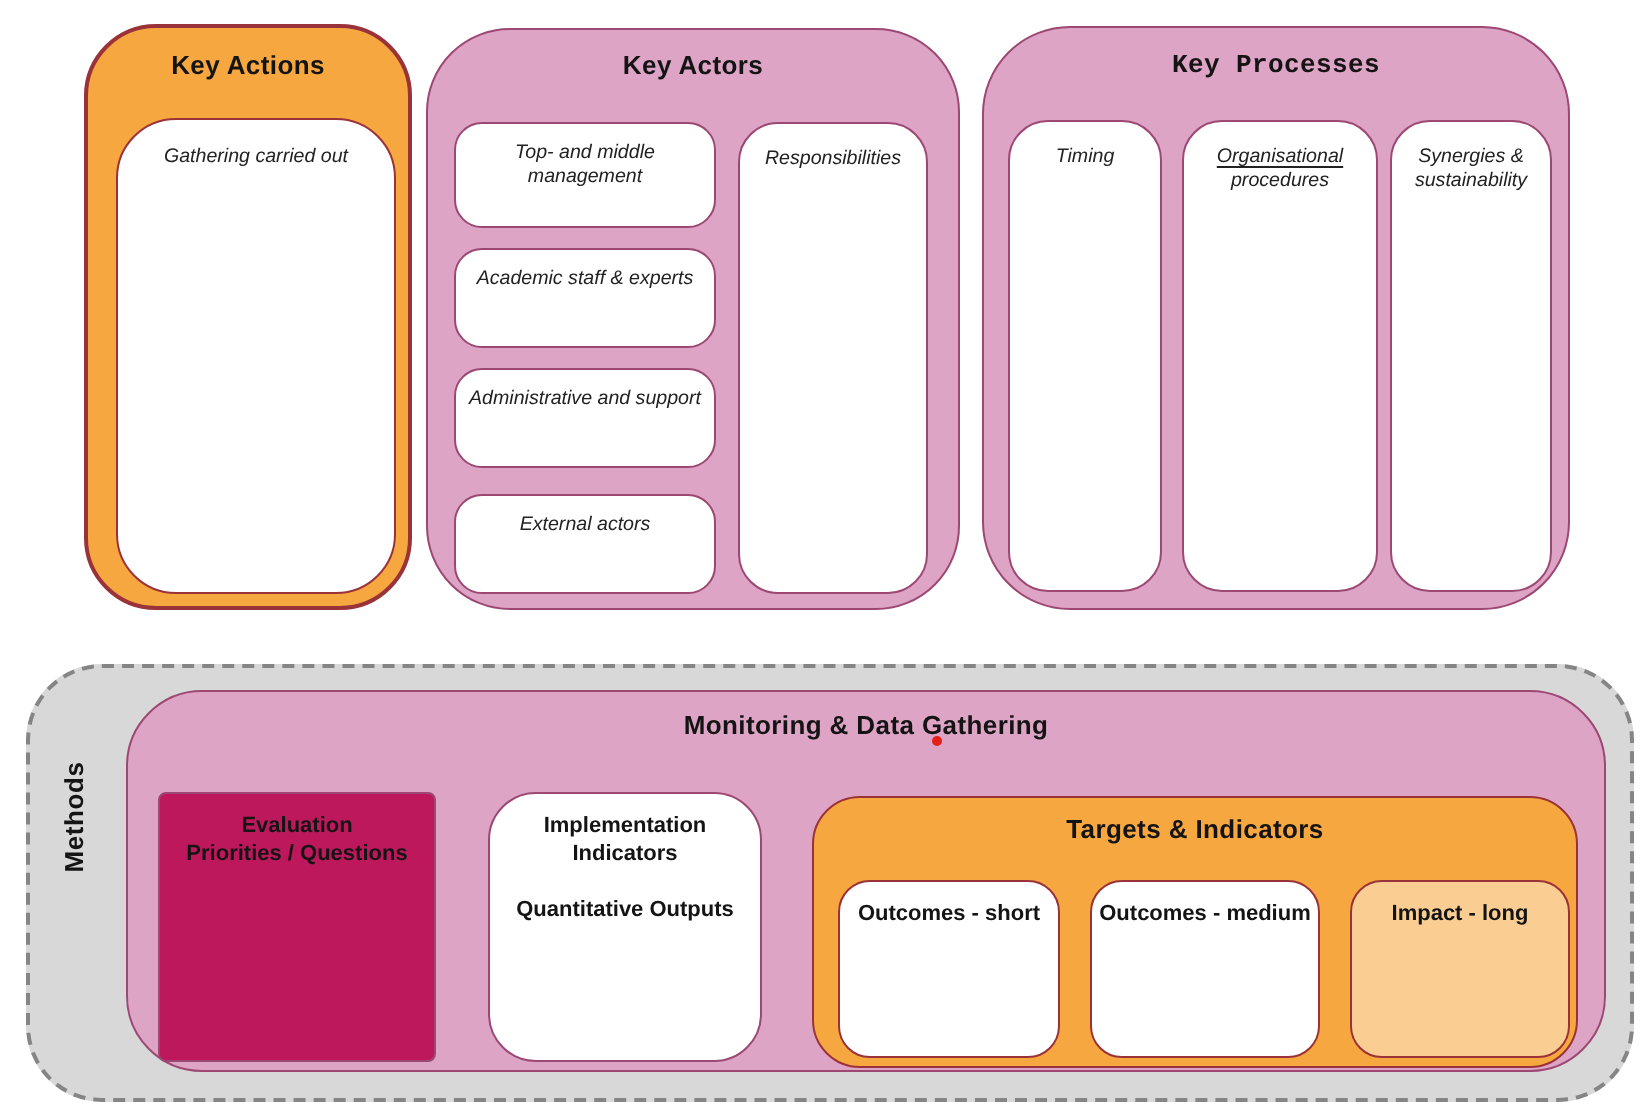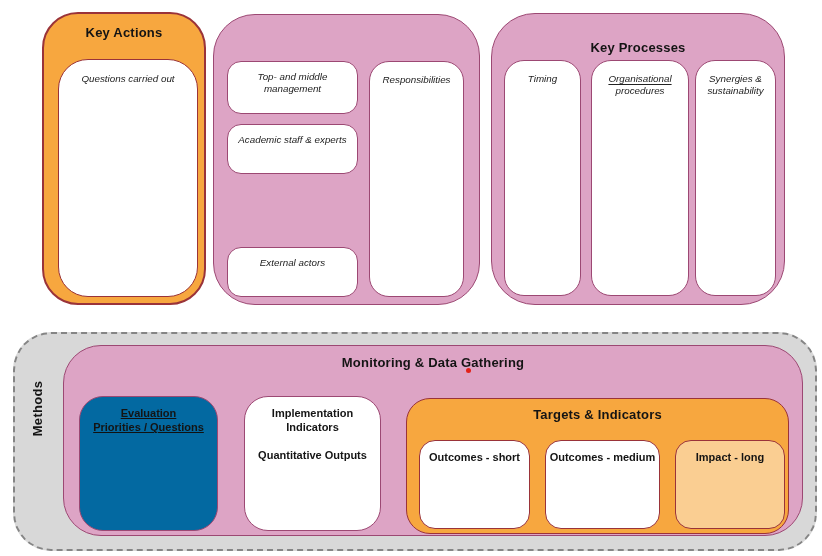--- a/index.html
+++ b/index.html
@@ -28,21 +28,21 @@
   .actor-a{top:46px;height:53px;}
   .actor-b{top:109px;height:50px;}
   .actor-c{top:169px;height:50px;}
   .actor-d{top:232px;height:50px;}
   .resp-box{left:155px;top:46px;width:95px;height:236px;background:#fff;
     border:1px solid #9C4873;border-radius:20px;}
   .resp-box .lbl{padding:12px 4px 0;}
 
   .key-processes{left:491px;top:13px;width:294px;height:292px;background:#DDA4C5;
     border:1.5px solid #9C4873;border-radius:44px;}
-  .kp-title{left:0;top:26px;width:100%;}
+  .kp-title{left:0;top:11px;width:100%;font-family:Liberation Mono, monospace;}
   .proc-box{top:46px;height:236px;background:#fff;border:1px solid #9C4873;border-radius:20px;}
   .proc-box .lbl{padding:12px 3px 0;}
   .proc-1{left:12px;width:77px;}
   .proc-2{left:99px;width:98px;}
   .proc-3{left:203px;width:81px;}
   .squiggle{
     text-decoration-line:underline;text-decoration-style:wavy;
     text-decoration-color:#e00000;text-decoration-thickness:1px;text-underline-offset:2px;text-decoration:underline;
   }
 
@@ -52,22 +52,22 @@
   .methods-label{left:-10px;top:400px;width:96px;height:17px;text-align:center;
     font-weight:bold;font-size:13px;color:#141414;transform:rotate(-90deg);letter-spacing:.3px;}
 
   .monitoring{left:63px;top:345px;width:740px;height:191px;background:#DDA4C5;
     border:1.5px solid #9C4873;border-radius:38px;}
   .mon-title{left:0;top:9px;width:100%;}
   .title-wrap{position:relative;display:inline-block;}
   .red-dot{position:absolute;left:68%;bottom:-3px;width:5px;height:5px;border-radius:50%;
     background:#e32119;}
 
-  .eval-box{left:15px;top:50px;width:139px;height:135px;background:#0369a1;
-    border:1px solid #9C4873;border-radius:24px;text-decoration:underline;}
+  .eval-box{left:15px;top:50px;width:139px;height:135px;background:#be185d;
+    border:1px solid #9C4873;border-radius:4px;}
   .eval-box .blbl{padding:9px 3px 0;}
   .impl-box{left:180px;top:50px;width:137px;height:135px;background:#fff;
     border:1px solid #9C4873;border-radius:24px;}
   .impl-box .blbl{padding:9px 3px 0;}
   .impl-secondary{margin-top:13px;}
 
   .targets{left:342px;top:52px;width:383px;height:136px;background:#F7A73F;
     border:1.5px solid #9A3339;border-radius:24px;}
   .tg-title{left:0;top:8px;width:100%;}
   .outcome-box{top:41px;height:89px;border:1px solid #9A3339;border-radius:16px;background:#fff;}
@@ -77,30 +77,34 @@
   .oc-3{left:268px;width:110px;background:#FACE92;}
 </style>
 </head>
 <body>
 
 <div class="canvas">
 
   <div class="abs key-actions">
     <div class="abs sec-title ka-title">Key Actions</div>
     <div class="abs ka-inner">
-      <div class="lbl">Questions carried out</div>
+      <div class="lbl">Gathering carried out</div>
     </div>
   </div>
 
   <div class="abs key-actors">
+    <div class="abs sec-title act-title">Key Actors</div>
     <div class="abs actor-box actor-b">
       <div class="lbl">Academic staff &amp; experts</div>
     </div>
     <div class="abs actor-box actor-a">
       <div class="lbl">Top- and middle management</div>
+    </div>
+    <div class="abs actor-box actor-c">
+      <div class="lbl">Administrative and support</div>
     </div>
     <div class="abs actor-box actor-d">
       <div class="lbl">External actors</div>
     </div>
     <div class="abs resp-box">
       <div class="lbl">Responsibilities</div>
     </div>
   </div>
 
   <div class="abs key-processes">

